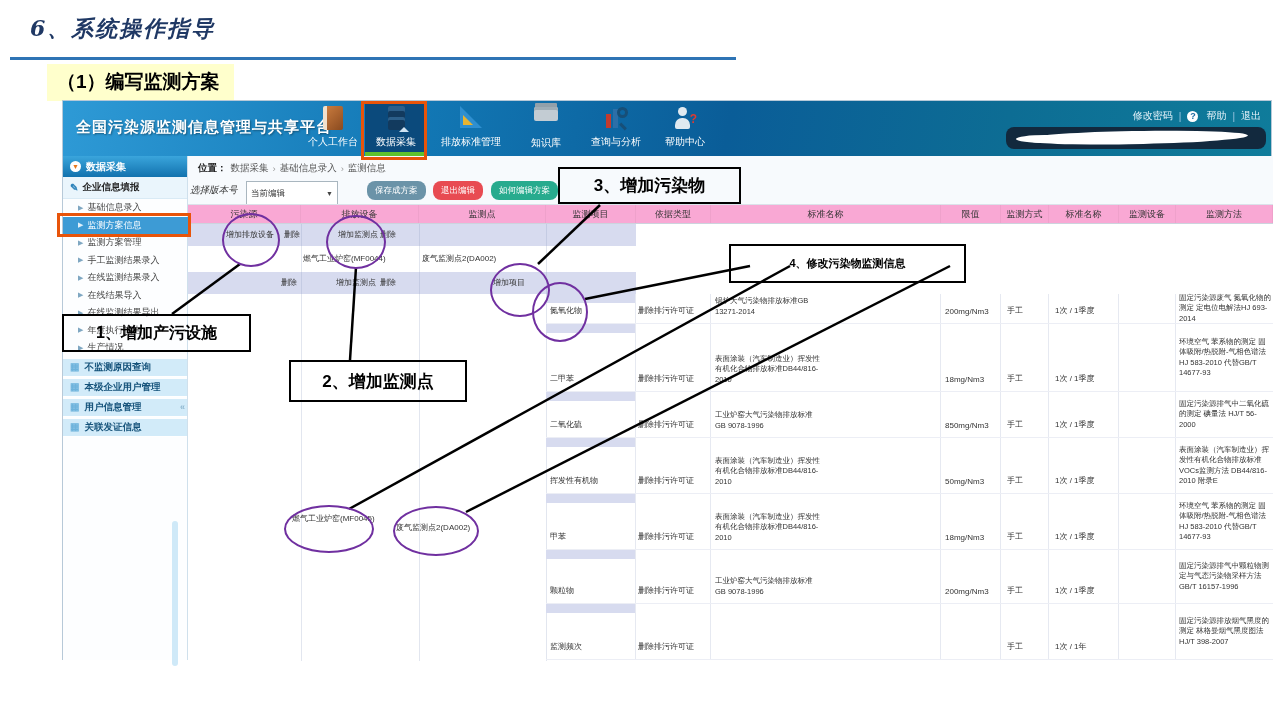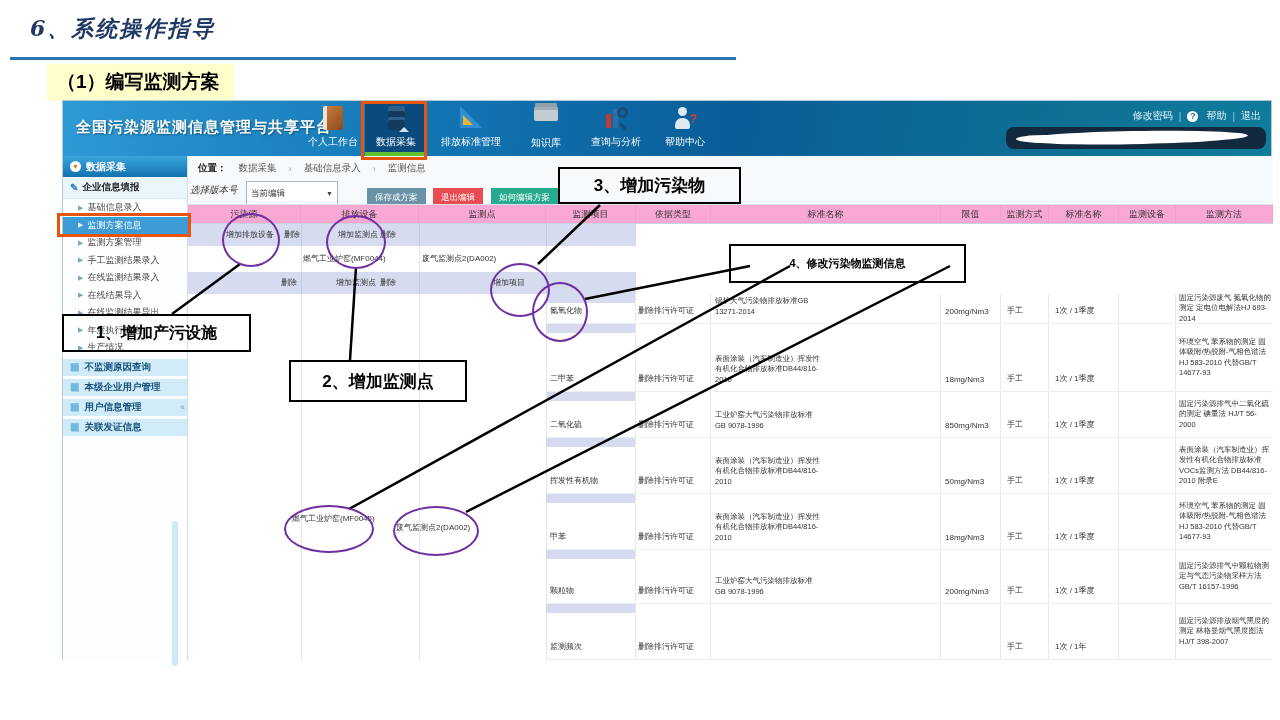--- a/index.html
+++ b/index.html
@@ -73,29 +73,29 @@
   .sb-item.active { background:#3d9bd5; color:#fff; width:125px; }
   .sb-item.active .arr { color:#dff0fa; }
   .sb-group { margin-top:2px; height:18px; background:#d2ebf9; display:flex; align-items:center; padding-left:7px; gap:5px;
               font-size:9.5px; font-weight:700; color:#14527a; border-bottom:1px solid #fff; cursor:pointer; position:relative; }
   .sb-grid { color:#6db3dc; font-size:10px; line-height:10px; }
   .sb-collapse { position:absolute; right:2px; color:#8fb7cf; font-size:9px; }
   .sb-scroll { position:absolute; left:109px; top:365px; width:6px; height:145px; background:#cfe9f8; border-radius:3px; }
 
   
   .content { position:absolute; left:125px; top:55px; width:1085px; height:504px; background:#f7fafd; }
-  .breadcrumb { position:absolute; left:10px; top:6px; font-size:9.5px; color:#555; display:flex; gap:12px; align-items:center; }
+  .breadcrumb { position:absolute; left:10px; top:6px; font-size:9.5px; color:#555; display:flex; gap:4px; align-items:center; }
   .breadcrumb .pfx { font-weight:700; color:#222; }
   .bc-sep { color:#999; }
   .toolbar { position:absolute; left:0; top:23px; width:1085px; height:25px; }
   .tb-label { position:absolute; left:2px; top:5px; font-size:9.5px; color:#333;font-style:italic; }
   .tb-select { position:absolute; left:58px; top:2px; width:92px; height:25px; background:#fff; border:1px solid #a9b6bf;
                font-size:8.5px; color:#333; display:flex; align-items:center; padding:0 4px; justify-content:space-between; }
   .tb-caret { font-size:7px; color:#444; }
-  .tb-btn { position:absolute; top:9px; height:19px; border:none; border-radius:0; color:#fff; font-size:8.5px;
+  .tb-btn { position:absolute; top:2px; height:19px; border:none; border-radius:8px; color:#fff; font-size:8.5px;
             padding:0 8px; cursor:pointer; font-family:inherit; }
   .btn-save { left:179px; background:#6b93a8; }
   .btn-exit { left:245px; background:#e84b52; }
   .btn-how  { left:303px; background:#27ab8e; }
 
   
   .table-area { position:absolute; left:0; top:48px; width:1085px; height:456px; background:#fff; border-top:1px solid #dbe2ea; }
   .thead { display:flex; height:19px; background:#f9a8d4; border-bottom:1px solid #ccd3dd; }
   .th { font-size:9px; color:#333; text-align:center; line-height:19px; border-right:1px solid rgba(0,0,0,0.04);
         white-space:nowrap; overflow:hidden; }

